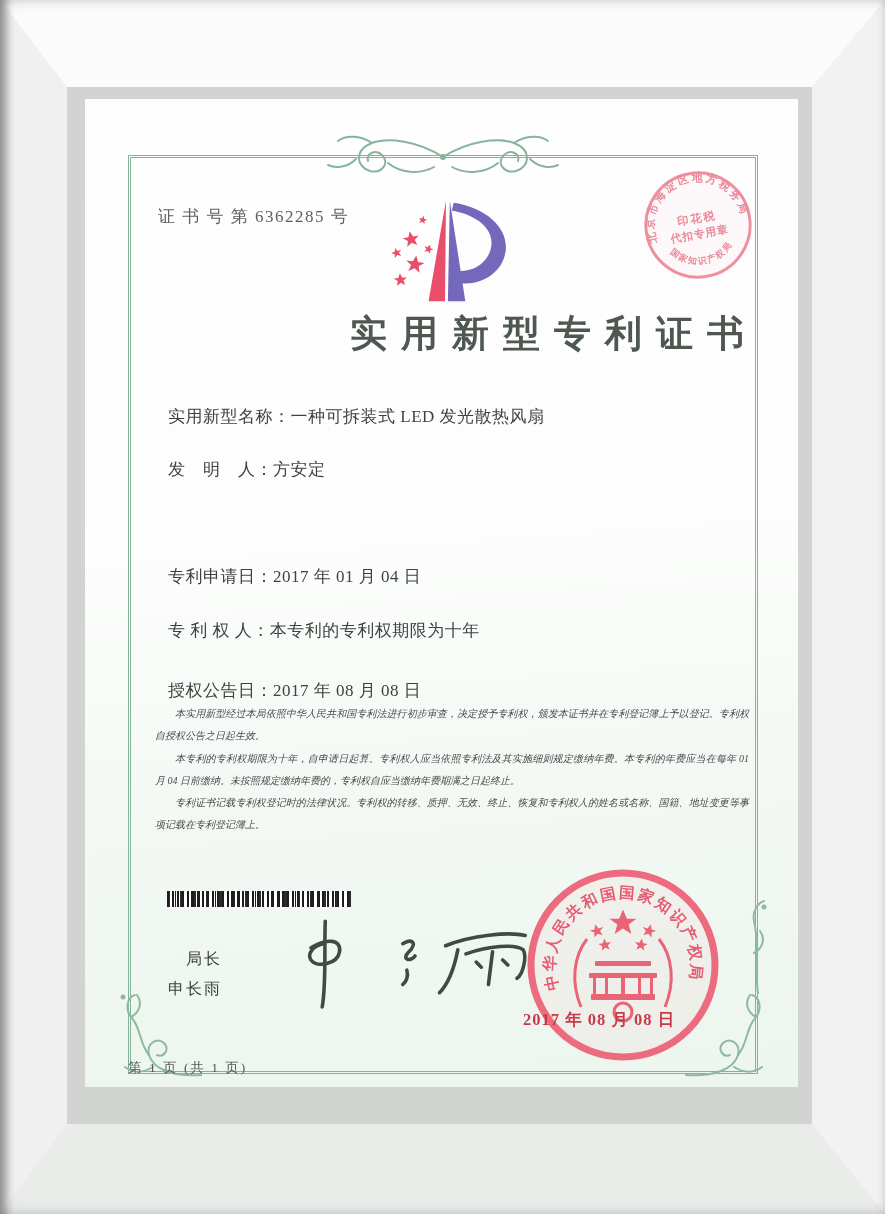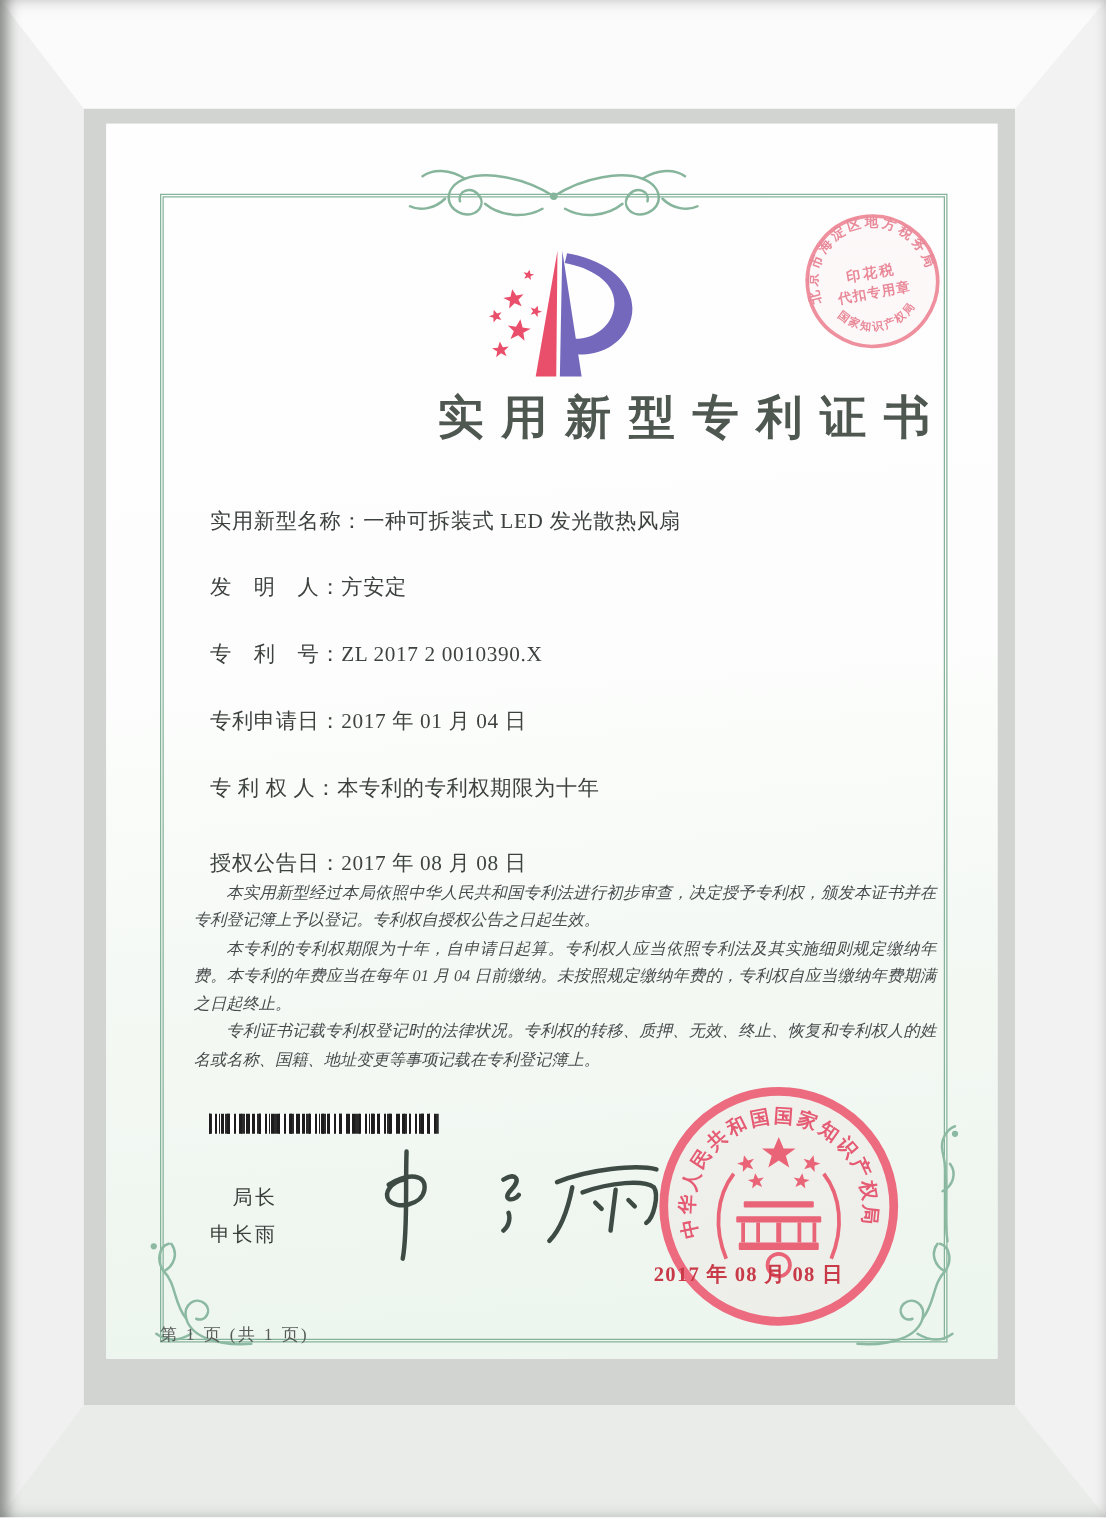--- a/index.html
+++ b/index.html
@@ -46,21 +46,21 @@
   .title{
     position:absolute;left:43px;right:40px;top:210px;text-align:right;
     font-size:37px;font-weight:bold;color:#4f5751;letter-spacing:14px;
   }
   .field{
     position:absolute;left:83px;font-size:17px;color:#3d423f;letter-spacing:.5px;
     white-space:nowrap;
   }
   .paras{
     position:absolute;left:70px;width:594px;top:604px;
-    font-size:13px;line-height:22.3px;color:#474c4d;text-align:justify;
+    font-size:10px;line-height:22.3px;color:#474c4d;text-align:justify;
     font-style:italic;
   }
   .paras p{margin:0;text-indent:2em;}
   .barcode{
     position:absolute;left:82px;top:792px;width:184px;height:16px;
     background-color:#fff;
     background-image:
       repeating-linear-gradient(90deg,#1d1d1d 0 2px,transparent 2px 5px),
       repeating-linear-gradient(90deg,#1d1d1d 0 1px,transparent 1px 8px),
       repeating-linear-gradient(90deg,#2b2b2b 0 3px,transparent 3px 13px);
@@ -124,20 +124,21 @@
         <path d="M2,178 C30,180 50,172 54,158 C57,146 46,140 39,146 C33,152 39,161 46,158"></path>
         <path d="M54,158 C64,146 62,130 72,120 C78,112 76,100 68,98"></path>
         <path d="M72,120 C64,116 60,106 66,98"></path>
         <path d="M50,170 C60,176 70,176 78,170"></path>
         <path d="M74,96 C70,70 76,48 70,24 C68,14 74,6 80,4"></path>
         <path d="M70,56 C78,52 82,42 76,34"></path>
         <circle cx="80" cy="10" r="2.5" fill="#8cb9a1" stroke="none"></circle>
       </g>
     </svg>
 
+    <div class="cert-no">证 书 号 第 6362285 号</div>
 
     <svg class="logo" viewBox="0 0 150 120">
       <path d="M84,10 C122,16 143,40 137,64 C131,88 104,98 86,92 L83,80 C103,84 121,72 123,54 C125,34 104,22 82,18 Z" fill="#7468bd"></path>
       <polygon points="80,8 78,112 96,112" fill="#7468bd"></polygon>
       <polygon points="76,8 58,112 75,112" fill="#e94e6b"></polygon>
       <g fill="#e94e6b">
         <use href="#star5" transform="translate(52,28) scale(0.45) rotate(12)"></use>
         <use href="#star5" transform="translate(40,48) scale(0.85) rotate(-10)"></use>
         <use href="#star5" transform="translate(58,58) scale(0.5) rotate(20)"></use>
         <use href="#star5" transform="translate(25,62) scale(0.55) rotate(-18)"></use>
@@ -164,23 +165,20 @@
       </g>
     </svg>
 
     <div class="title">实用新型专利证书</div>
 
     <div class="field" style="top:306px">
       <span>实用新型名称：</span><span>一种可拆装式 LED 发光散热风扇</span>
     </div>
     <div class="field" style="top:359px">
       <span>发　明　人：</span><span>方安定</span>
-    </div>
-    <div class="field" style="top:413px">
-      <span>专　利　号：</span><span>ZL 2017 2 0010390.X</span>
     </div>
     <div class="field" style="top:466px">
       <span>专利申请日：</span><span>2017 年 01 月 04 日</span>
     </div>
     <div class="field" style="top:520px">
       <span>专 利 权 人：</span><span>本专利的专利权期限为十年</span>
     </div>
     <div class="field" style="top:580px">
       <span>授权公告日：</span><span>2017 年 08 月 08 日</span>
     </div>

